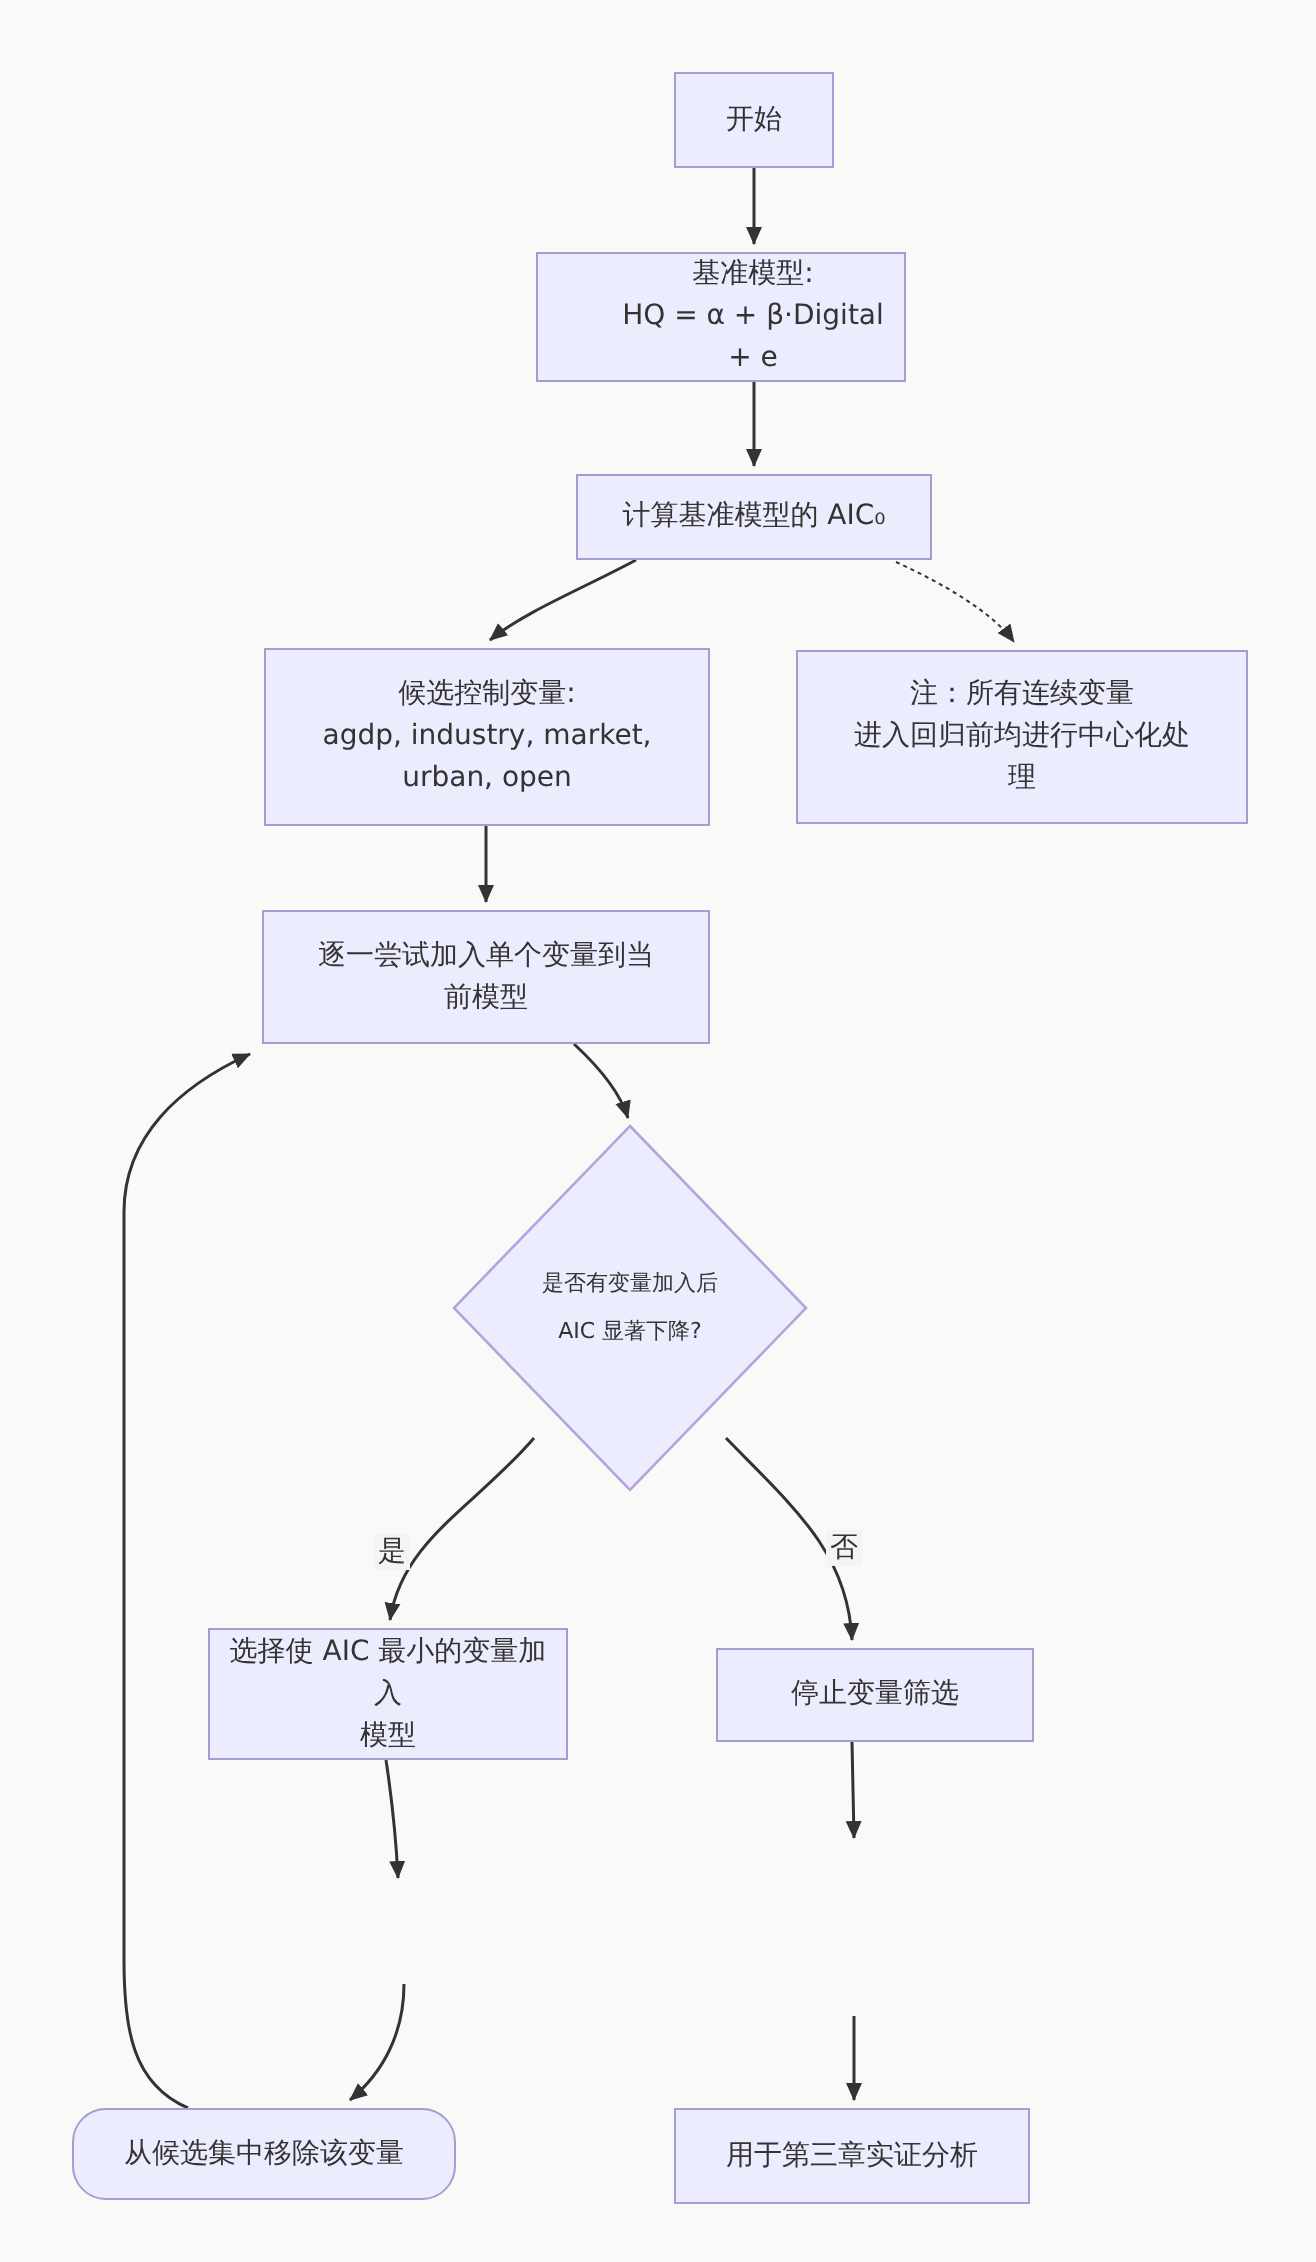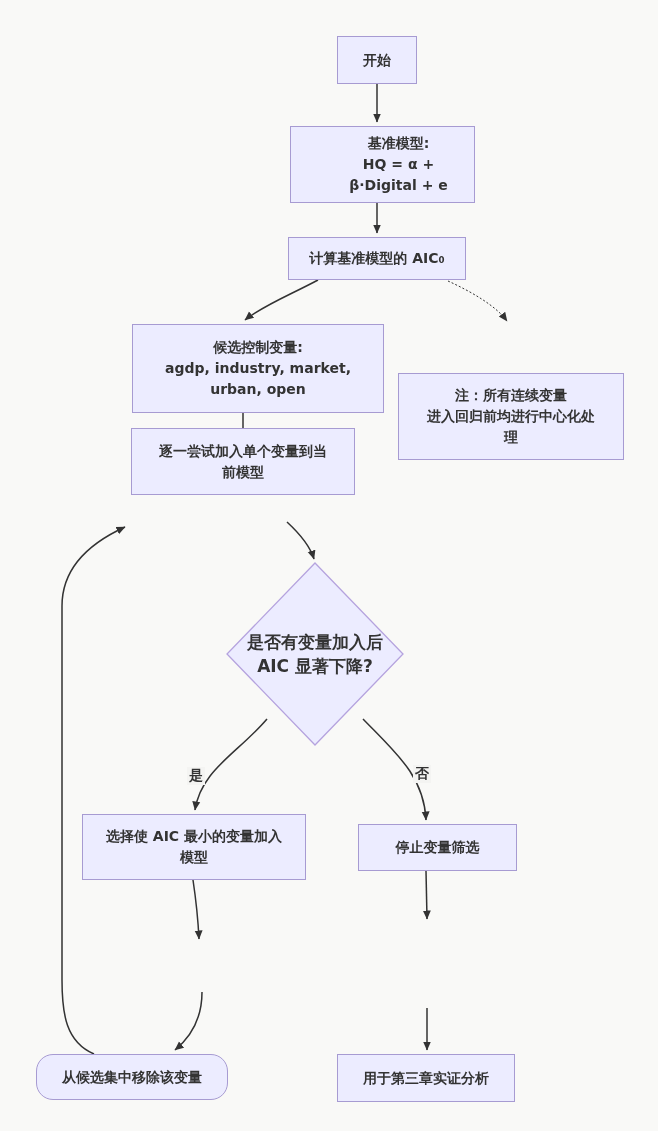--- a/index.html
+++ b/index.html
@@ -5,57 +5,56 @@
   html,body{margin:0;padding:0;}
   body{
     font-family:"DejaVu Sans","Liberation Sans",sans-serif;
     background:#ffffff;
   }
   #canvas{
     position:relative;
     width:658px;height:1131px;
     background:var(--bg,#f9f9f7);
     overflow:hidden;
-    font-weight:bold;
   }
   #edges{position:absolute;left:0;top:0;width:658px;height:1131px;}
   .node{
     position:absolute;
     background:var(--node-fill,#ECECFF);
     border:1px solid var(--node-border,#a79bd2);
     color:var(--text-color,#333);
     display:flex;align-items:center;justify-content:center;
     text-align:center;
     font-size:14px;line-height:21px;
     white-space:pre-line;
     box-sizing:border-box;
     padding:2px 6px;
   }
   .diamond-text{
     position:absolute;
     display:flex;align-items:center;justify-content:center;
     text-align:center;color:var(--text-color,#333);
-    font-size:17px;line-height:24px;white-space:pre-line;
+    font-size:11px;line-height:24px;white-space:pre-line;
   }
   .edge-label{
     position:absolute;
     transform:translate(-50%,-50%);
     background:var(--label-bg,#f4f4f2);
     color:var(--text-color,#333);
     font-size:14px;
     padding:0 2px;
   }
   
   #n-start    {left:337px;top:36px;  width:80px; height:48px;}
-  #n-baseline {left:290px;top:126px; width:185px;height:77px;padding-left:38px;}
+  #n-baseline {left:268px;top:126px; width:185px;height:65px;padding-left:38px;}
   #n-aic      {left:288px;top:237px; width:178px;height:43px;}
-  #n-candidates{left:132px;top:324px;width:252px;height:89px;}
-  #n-note     {left:398px;top:325px; width:226px;height:87px;margin-top:48px;}
-  #n-try      {left:131px;top:428px; width:224px;height:67px;}
-  #n-select   {left:82px; top:814px; width:224px;height:66px;}
+  #n-candidates{left:132px;top:324px;width:223px;height:89px;}
+  #n-note     {left:398px;top:325px; width:226px;height:87px;}
+  #n-try      {left:131px;top:455px; width:224px;height:67px;}
+  #n-select   {left:104px; top:814px; width:180px;height:66px;}
   #n-stop     {left:358px;top:824px; width:159px;height:47px;}
   #n-update   {left:134px;top:943px; width:133px;height:49px;}
   #n-output   {left:313px;top:923px; width:229px;height:85px;}
   #n-remove   {left:36px; top:1054px;width:192px;height:46px;border-radius:17px;}
   #n-chapter  {left:337px;top:1054px;width:178px;height:48px;}
   #t-decision {left:227px;top:600px; width:176px;height:108px;}
   #l-yes{left:196px;top:776px;}
   #l-no {left:422px;top:774px;}
   .edge{fill:none;stroke:var(--edge-color,#333);stroke-width:1.5;}
   .edge-dotted{fill:none;stroke:var(--edge-color,#333);stroke-width:1;stroke-dasharray:2 2;}

